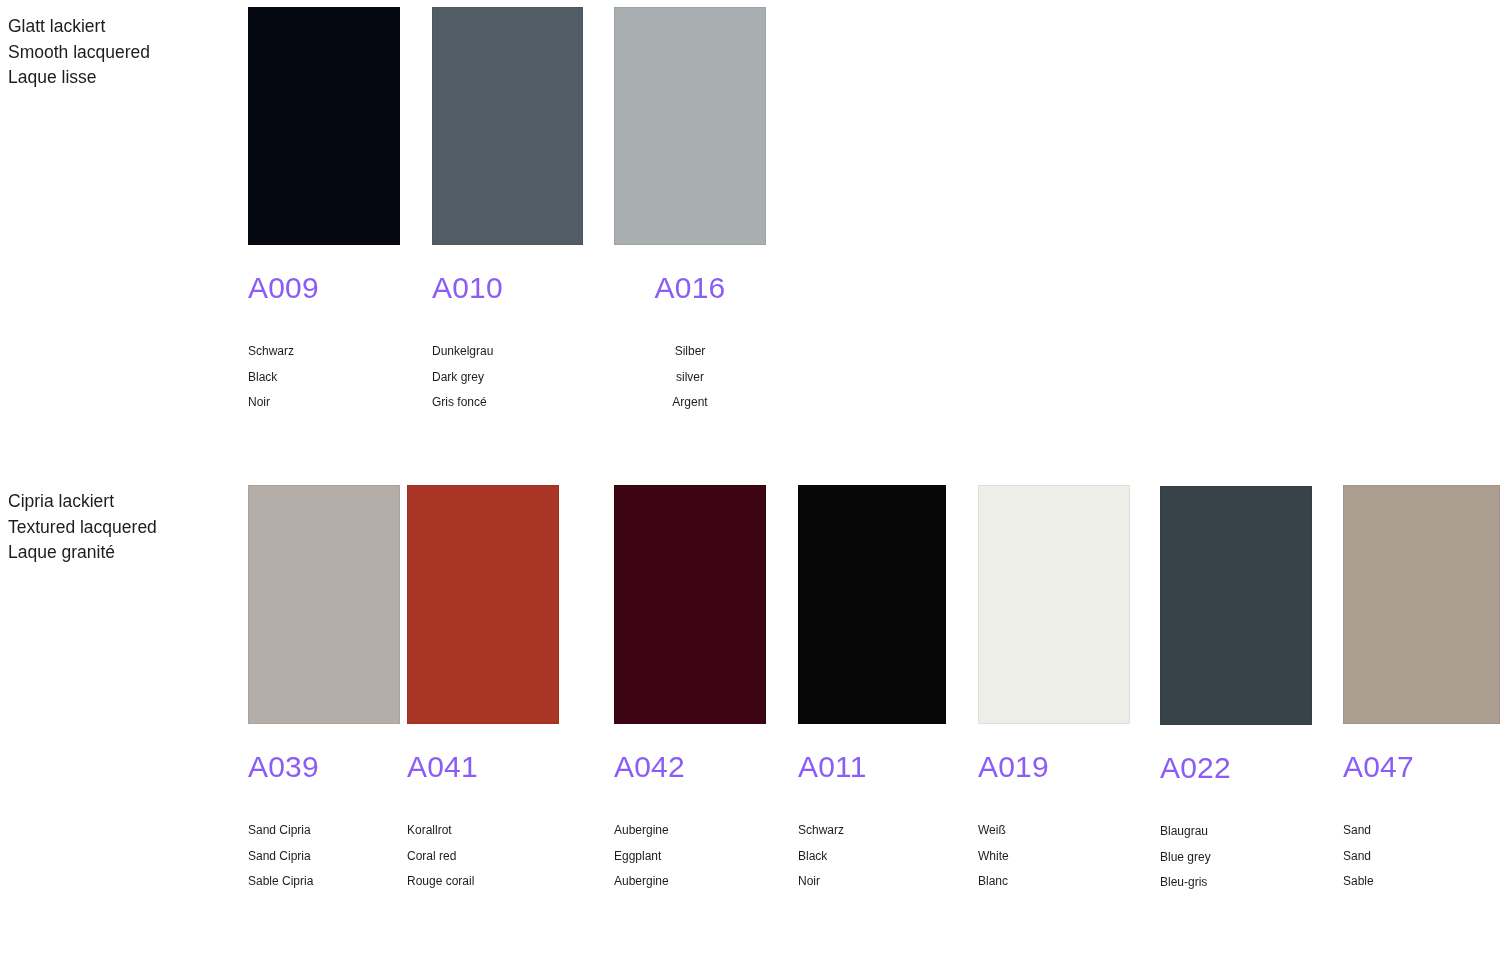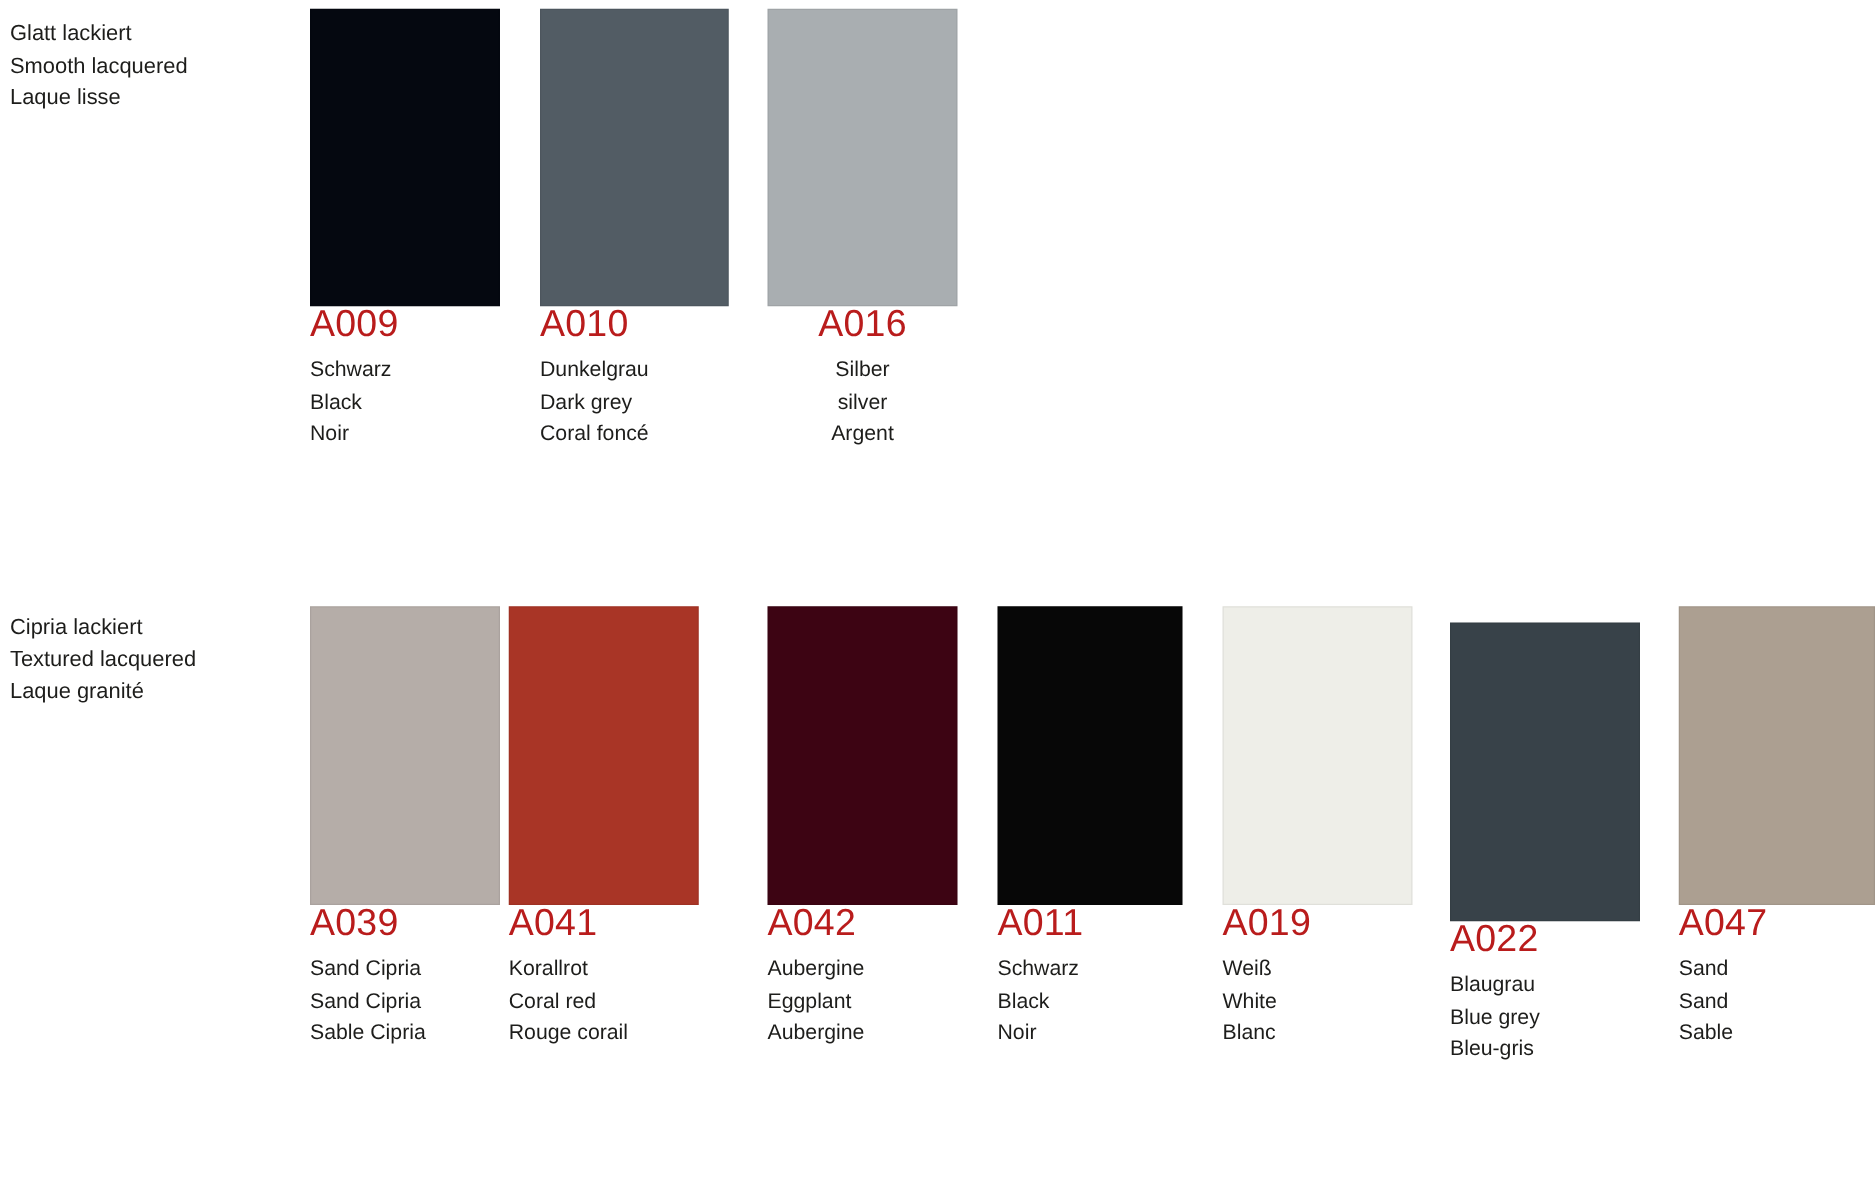--- a/index.html
+++ b/index.html
@@ -45,26 +45,27 @@
     box-shadow: 0 0 0 0 rgba(0,0,0,0);
   }
   .chip-inner {
     width: 100%;
     height: 100%;
   }
   .code {
     font-size: 30px;
     line-height: 30px;
     letter-spacing: 0.2px;
-    color: #b91c1c;
+    color: #8b5cf6;
+    margin-top: 28px;
     white-space: nowrap;
   }
   .names {
-    margin-top: 8px;
-    font-size: 17px;
+    margin-top: 36px;
+    font-size: 12px;
     line-height: 25.5px;
     color: #1d1d1b;
   }
   .names div { white-space: nowrap; }
 </style>
 </head>
 <body style="background: rgb(255, 255, 255); color: rgb(29, 29, 27);">
 
 <div id="root">
     <div class="group" style="top: 0px; height: 895px; padding-left: 48px;">
@@ -85,21 +86,21 @@
         </div>
       </div>
       <div class="card" style="left: 432px; top: 7px; width: 151px;">
         <div class="chip" style="height: 238px; background: rgb(82, 92, 100);">
           <div class="chip-inner"></div>
         </div>
         <div class="code">A010</div>
         <div class="names">
           <div>Dunkelgrau</div>
           <div>Dark grey</div>
-          <div>Coral foncé</div>
+          <div>Gris foncé</div>
         </div>
       </div>
       <div class="card" style="left: 614px; top: 7px; width: 152px; text-align: center;">
         <div class="chip" style="height: 238px; background: rgb(169, 174, 177);">
           <div class="chip-inner"></div>
         </div>
         <div class="code">A016</div>
         <div class="names">
           <div>Silber</div>
           <div>silver</div>
@@ -161,21 +162,21 @@
         <div class="chip" style="height: 239px; background: rgb(238, 238, 232);">
           <div class="chip-inner"></div>
         </div>
         <div class="code">A019</div>
         <div class="names">
           <div>Weiß</div>
           <div>White</div>
           <div>Blanc</div>
         </div>
       </div>
-      <div class="card" style="left: 1160px; top: 498px; width: 152px;">
+      <div class="card" style="left: 1160px; top: 486px; width: 152px;">
         <div class="chip" style="height: 239px; background: rgb(56, 66, 73);">
           <div class="chip-inner"></div>
         </div>
         <div class="code">A022</div>
         <div class="names">
           <div>Blaugrau</div>
           <div>Blue grey</div>
           <div>Bleu-gris</div>
         </div>
       </div>

